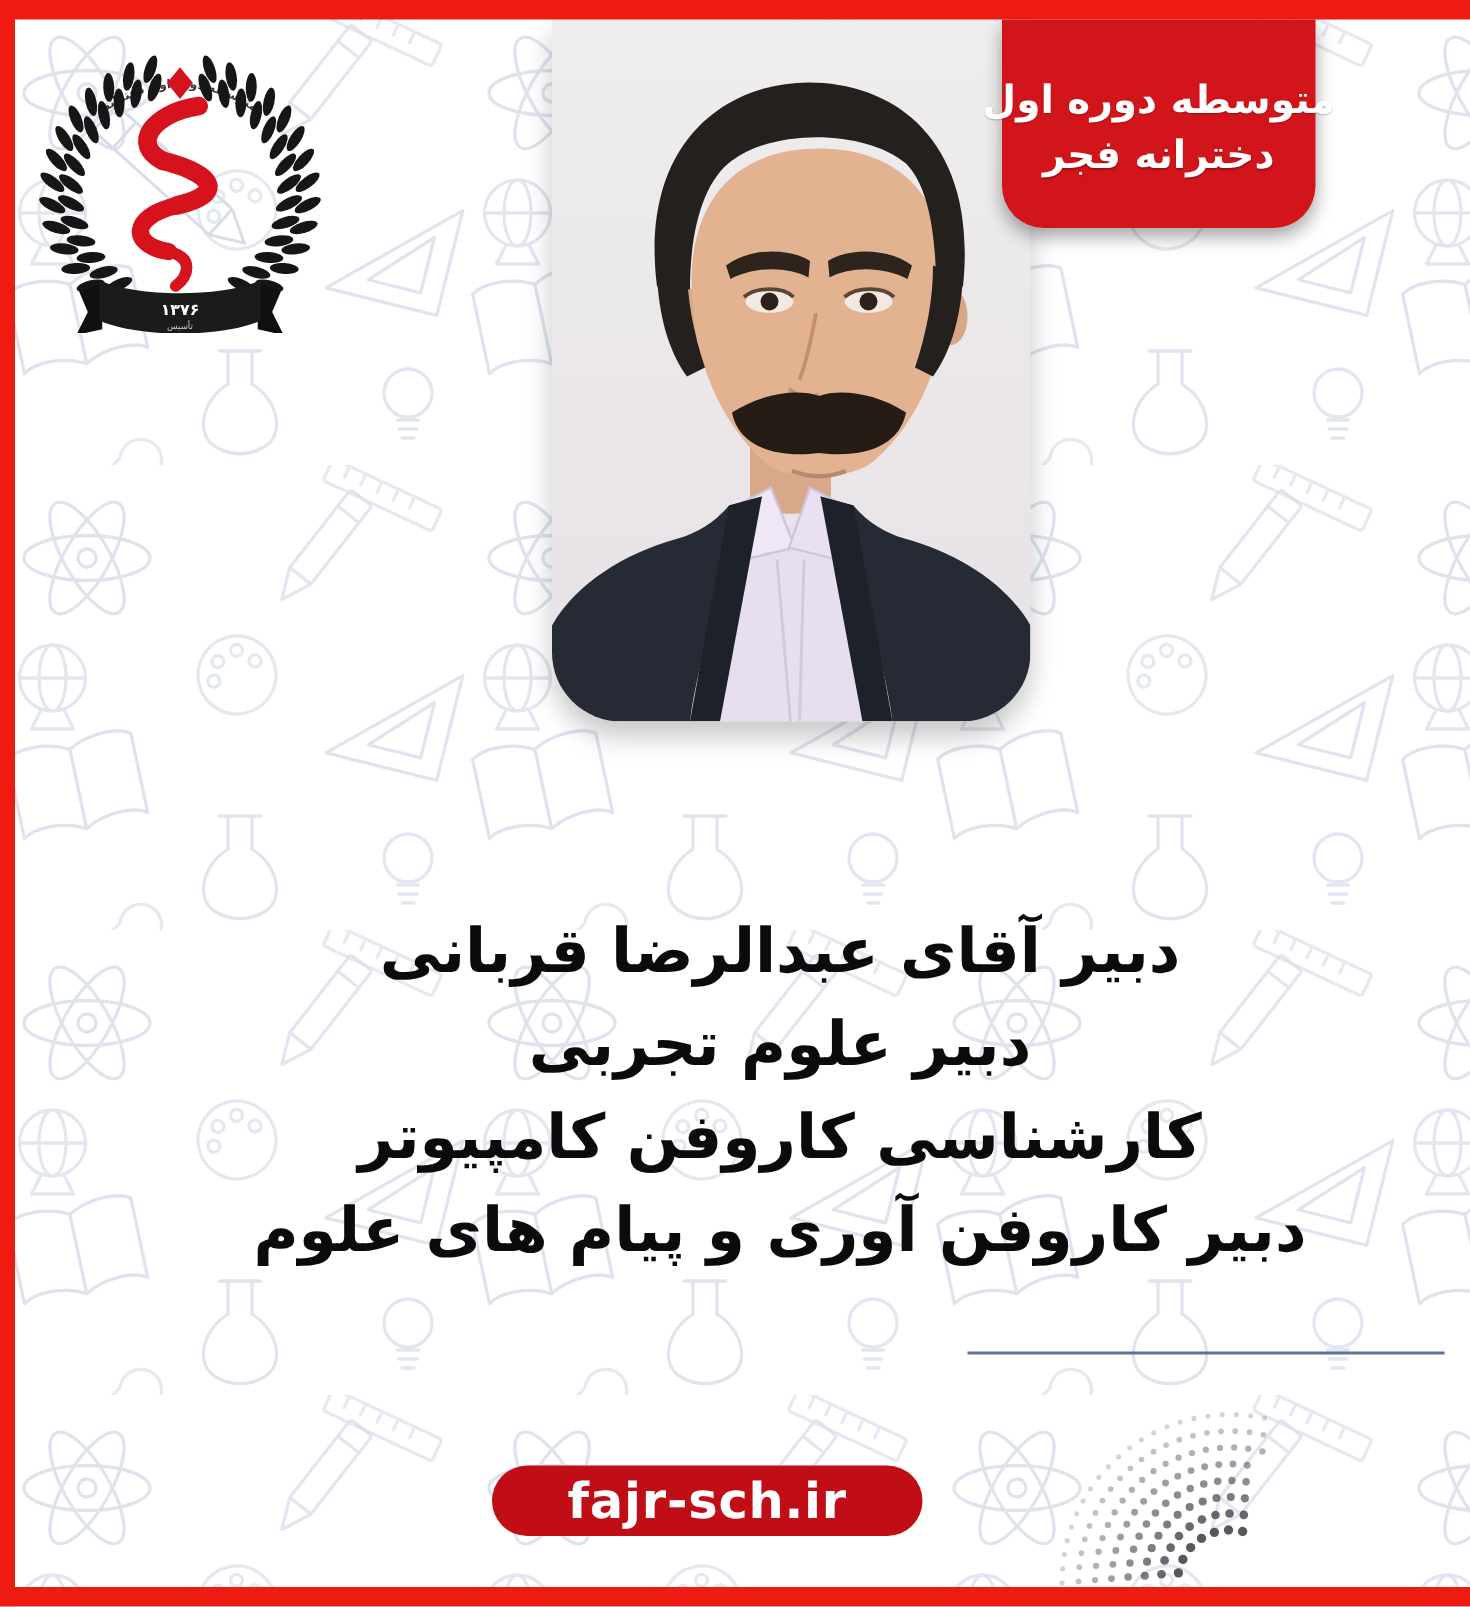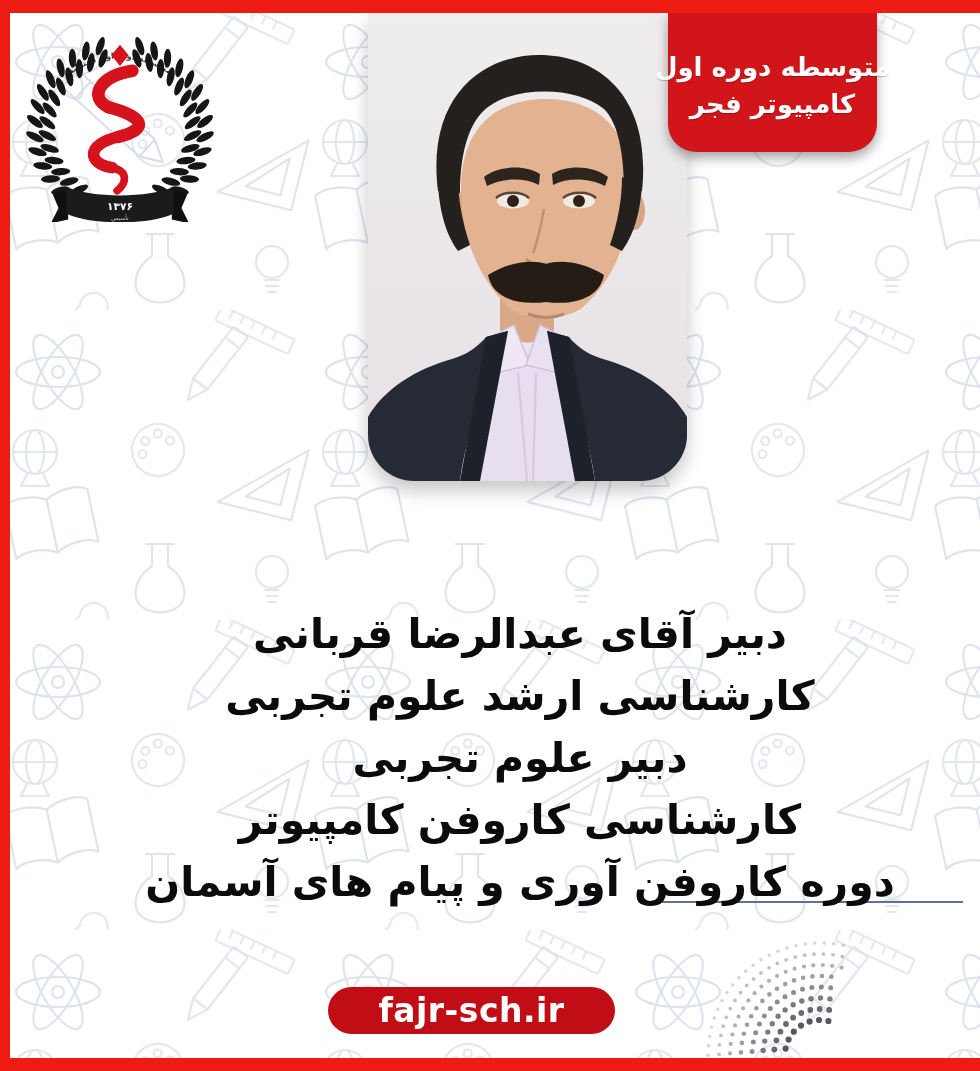--- a/index.html
+++ b/index.html
@@ -48,21 +48,20 @@
   .divider-line{
     position:absolute;left:645px;top:901px;width:318px;height:2px;
     background:#5d719b;z-index:3;
   }
 
   .website-pill{
     position:absolute;left:328px;top:977px;width:287px;height:47px;z-index:5;
     background:#c10e16;border-radius:26px;
     display:flex;align-items:center;justify-content:center;
     cursor:pointer;
-    margin-top:10px;
   }
   .website-pill .url{
     color:#ffffff;font-weight:bold;font-size:33px;letter-spacing:.5px;
     font-family:"DejaVu Sans","Liberation Sans",sans-serif;
   }
 
   .dots-ornament{position:absolute;inset:0;width:980px;height:1071px;z-index:2;pointer-events:none;}
 </style>
 </head>
 <body>
@@ -339,21 +338,21 @@
         <path d="M170,186 L154,180 L154,212 L172,216 L164,200 Z" fill="#101010"></path>
         <path d="M44,178 C70,190 130,190 156,178 L156,206 C130,218 70,218 44,206 Z" fill="#1b1b1b"></path>
         <text x="100" y="202" text-anchor="middle" font-size="11" font-weight="bold" fill="#ffffff">۱۳۷۶</text>
         <text x="100" y="212" text-anchor="middle" font-size="6" fill="#cfcfcf">تأسیس</text>
       </g>
     </svg>
   </div>
 
   <div class="school-badge">
     <div class="line">متوسطه دوره اول</div>
-    <div class="line">کامپیوتر فجر</div>
+    <div class="line">دخترانه فجر</div>
   </div>
 
   <div class="photo-frame">
     <svg viewBox="0 0 319 468" xmlns="http://www.w3.org/2000/svg">
       <defs>
         <linearGradient id="pbg" x1="0" y1="0" x2="0" y2="1">
           <stop offset="0" stop-color="#efedee"></stop>
           <stop offset="1" stop-color="#e6e1e5"></stop>
         </linearGradient>
       </defs>
@@ -399,24 +398,23 @@
         <path d="M158,246 C164,252 172,253 178,250"></path>
       </g>
 
       <path d="M120,262 C140,249 164,246 178,251 C192,246 216,249 236,262 C232,283 210,293 178,289 C146,293 124,283 120,262 Z" fill="#241c15"></path>
       <path d="M160,301 Q178,308 196,301" stroke="#b98873" stroke-width="3" fill="none"></path>
     </svg>
   </div>
 
   <div class="headline">
     <div class="hl">دبیر آقای عبدالرضا قربانی</div>
-    <div class="hl">کارشناسی ارشد علوم تجربی</div>
     <div class="hl">دبیر علوم تجربی</div>
     <div class="hl">کارشناسی کاروفن کامپیوتر</div>
-    <div class="hl">دوره کاروفن آوری و پیام های آسمان</div>
+    <div class="hl">دبیر کاروفن آوری و پیام های علوم</div>
   </div>
 
   <div class="divider-line"></div>
 
   <div class="website-pill">
     <span class="url">fajr-sch.ir</span>
   </div>
 
 </div>
 

